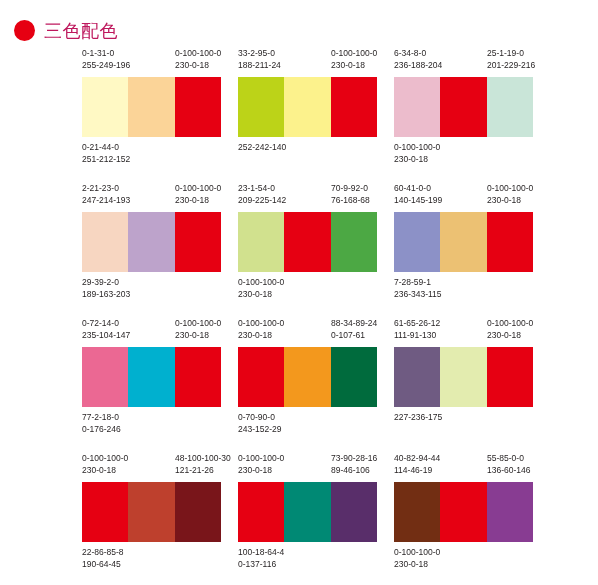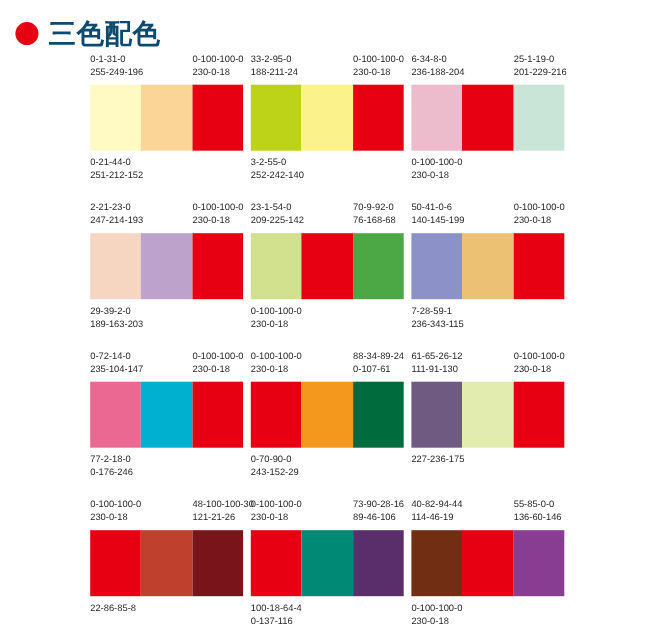--- a/index.html
+++ b/index.html
@@ -26,38 +26,38 @@
     padding: 13px 0 0 14px;
     height: 48px;
   }
   .bullet-dot {
     width: 21px;
     height: 21px;
     border-radius: 50%;
     flex: 0 0 auto;
   }
   .page-title {
-    font-size: 25px;
-    font-weight: bold;
+    font-size: 18px;
+    font-weight: normal;
     letter-spacing: 0.5px;
     line-height: 1;
-    color: #0c4a6e;
+    color: #be185d;
     font-family: "DejaVu Sans", "Liberation Sans", sans-serif;
   }
 
   
   .palette-grid {
     position: relative;
     margin-left: 82px;
     width: 500px;
   }
   .palette-row {
     display: flex;
     height: 135px;
-    gap: 7px;
+    gap: 17px;
   }
   .palette-group {
     width: 139px;
     flex: 0 0 139px;
     position: relative;
   }
 
   
   .labels-top {
     display: flex;
@@ -147,21 +147,20 @@
             </div>
           </div>
         </div>
         <div class="swatches">
           <div class="swatch" title="33-2-95-0 / 188-211-24" style="background: rgb(188, 211, 24);"></div>
           <div class="swatch" title="3-2-55-0 / 252-242-140" style="background: rgb(252, 242, 140);"></div>
           <div class="swatch" title="0-100-100-0 / 230-0-18" style="background: rgb(230, 0, 18);"></div>
         </div>
         <div class="labels-bottom">
           <div class="label">
-            <div>3-2-55-0</div>
             <div>252-242-140</div>
           </div>
         </div>
       </div>
       <div class="palette-group">
         <div class="labels-top">
           <div class="label-top-left">
             <div class="label">
               <div>6-34-8-0</div>
               <div>236-188-204</div>
@@ -239,21 +238,21 @@
           <div class="label">
             <div>0-100-100-0</div>
             <div>230-0-18</div>
           </div>
         </div>
       </div>
       <div class="palette-group">
         <div class="labels-top">
           <div class="label-top-left">
             <div class="label">
-              <div>50-41-0-6</div>
+              <div>60-41-0-0</div>
               <div>140-145-199</div>
             </div>
           </div>
           <div class="label-top-right">
             <div class="label">
               <div>0-100-100-0</div>
               <div>230-0-18</div>
             </div>
           </div>
         </div>
@@ -369,20 +368,21 @@
           </div>
         </div>
         <div class="swatches">
           <div class="swatch" title="0-100-100-0 / 230-0-18" style="background: rgb(230, 0, 18);"></div>
           <div class="swatch" title="22-86-85-8 / 190-64-45" style="background: rgb(190, 64, 45);"></div>
           <div class="swatch" title="48-100-100-30 / 121-21-26" style="background: rgb(121, 21, 26);"></div>
         </div>
         <div class="labels-bottom">
           <div class="label">
             <div>22-86-85-8</div>
+            <div>190-64-45</div>
           </div>
         </div>
       </div>
       <div class="palette-group">
         <div class="labels-top">
           <div class="label-top-left">
             <div class="label">
               <div>0-100-100-0</div>
               <div>230-0-18</div>
             </div>

